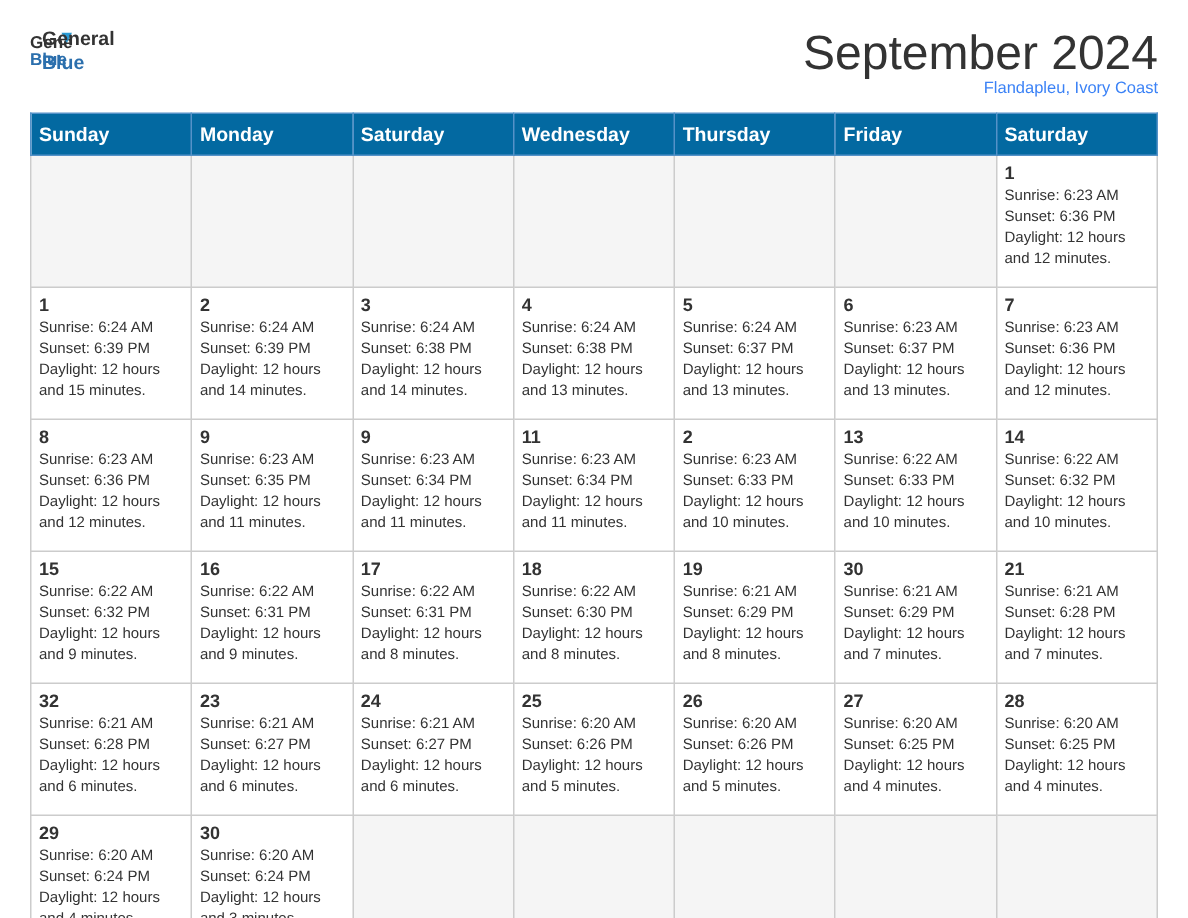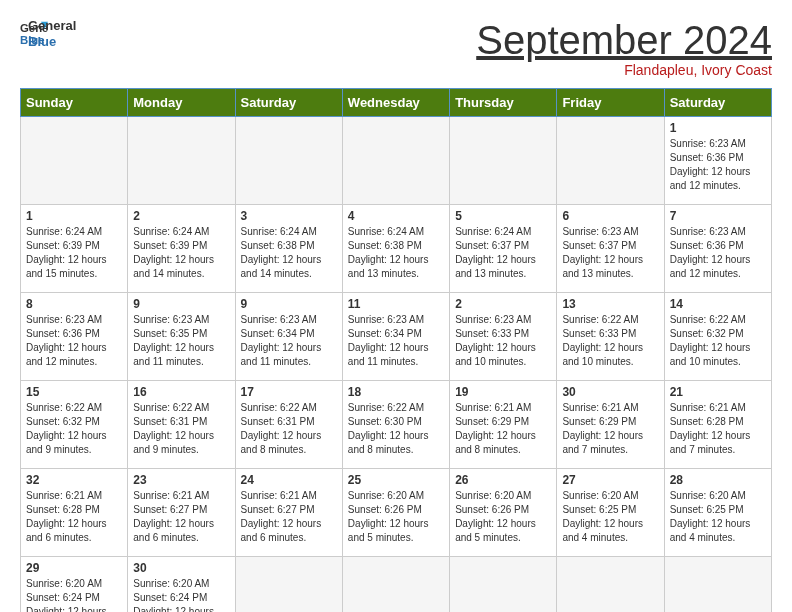--- a/index.html
+++ b/index.html
@@ -29,39 +29,38 @@
       gap: 4px;
     }
     .logo-icon {
       width: 28px;
       height: 28px;
     }
     .title-section {
       text-align: right;
     }
     .month-title {
-      font-size: 40px;
+      font-size: 32px;
       font-weight: normal;
       color: #333;
       line-height: 1.1;
-      text-decoration: underline;
     }
     .location {
-      font-size: 14px;
-      color: #b91c1c;
+      font-size: 11px;
+      color: #3b82f6;
     }
     .calendar {
       flex: 1;
       border: 1px solid #ccc;
       border-collapse: collapse;
       width: 100%;
       table-layout: fixed;
     }
     .calendar thead tr th {
-      background: #4d7c0f;
+      background: #0369a1;
       color: #fff;
       font-size: 13px;
       font-weight: bold;
       padding: 6px 5px;
       border: 1px solid #5592c8;
       text-align: left;
     }
     .calendar tbody tr td {
       border: 1px solid #ccc;
       vertical-align: top;

